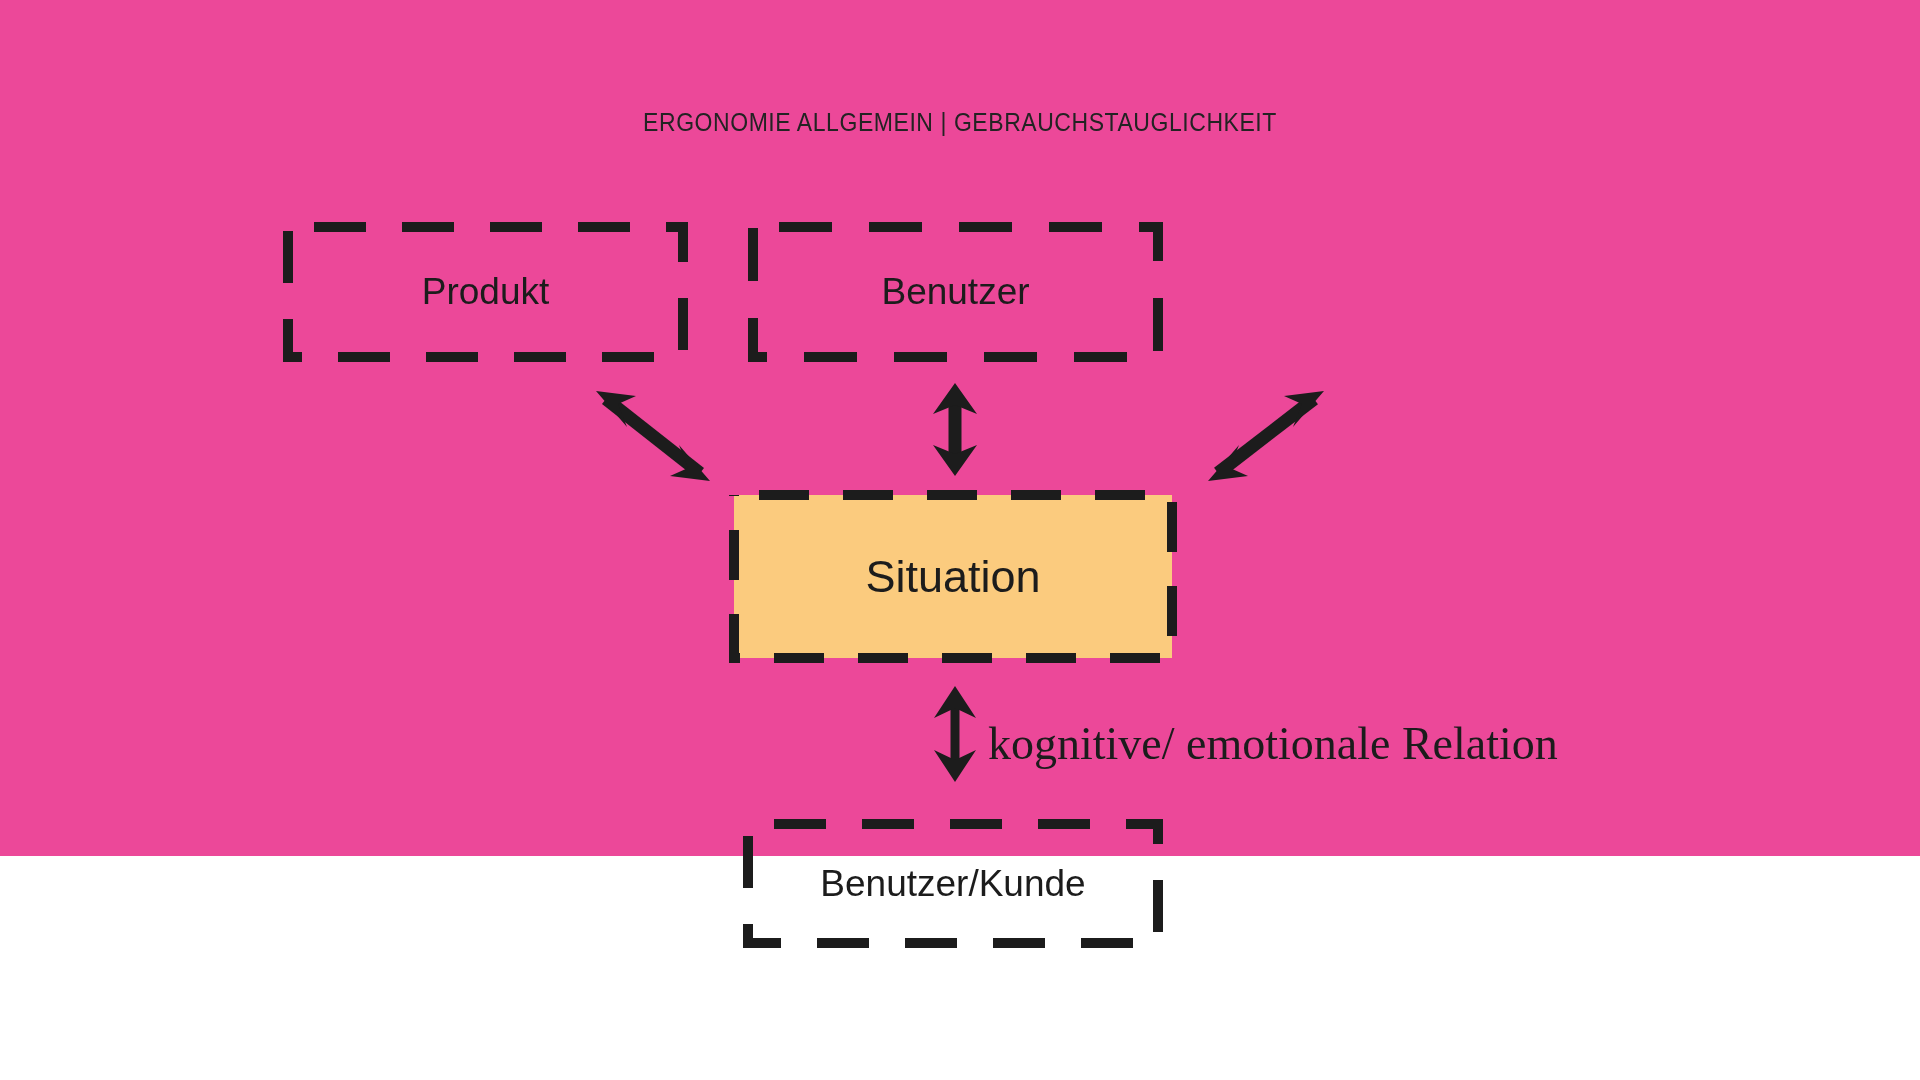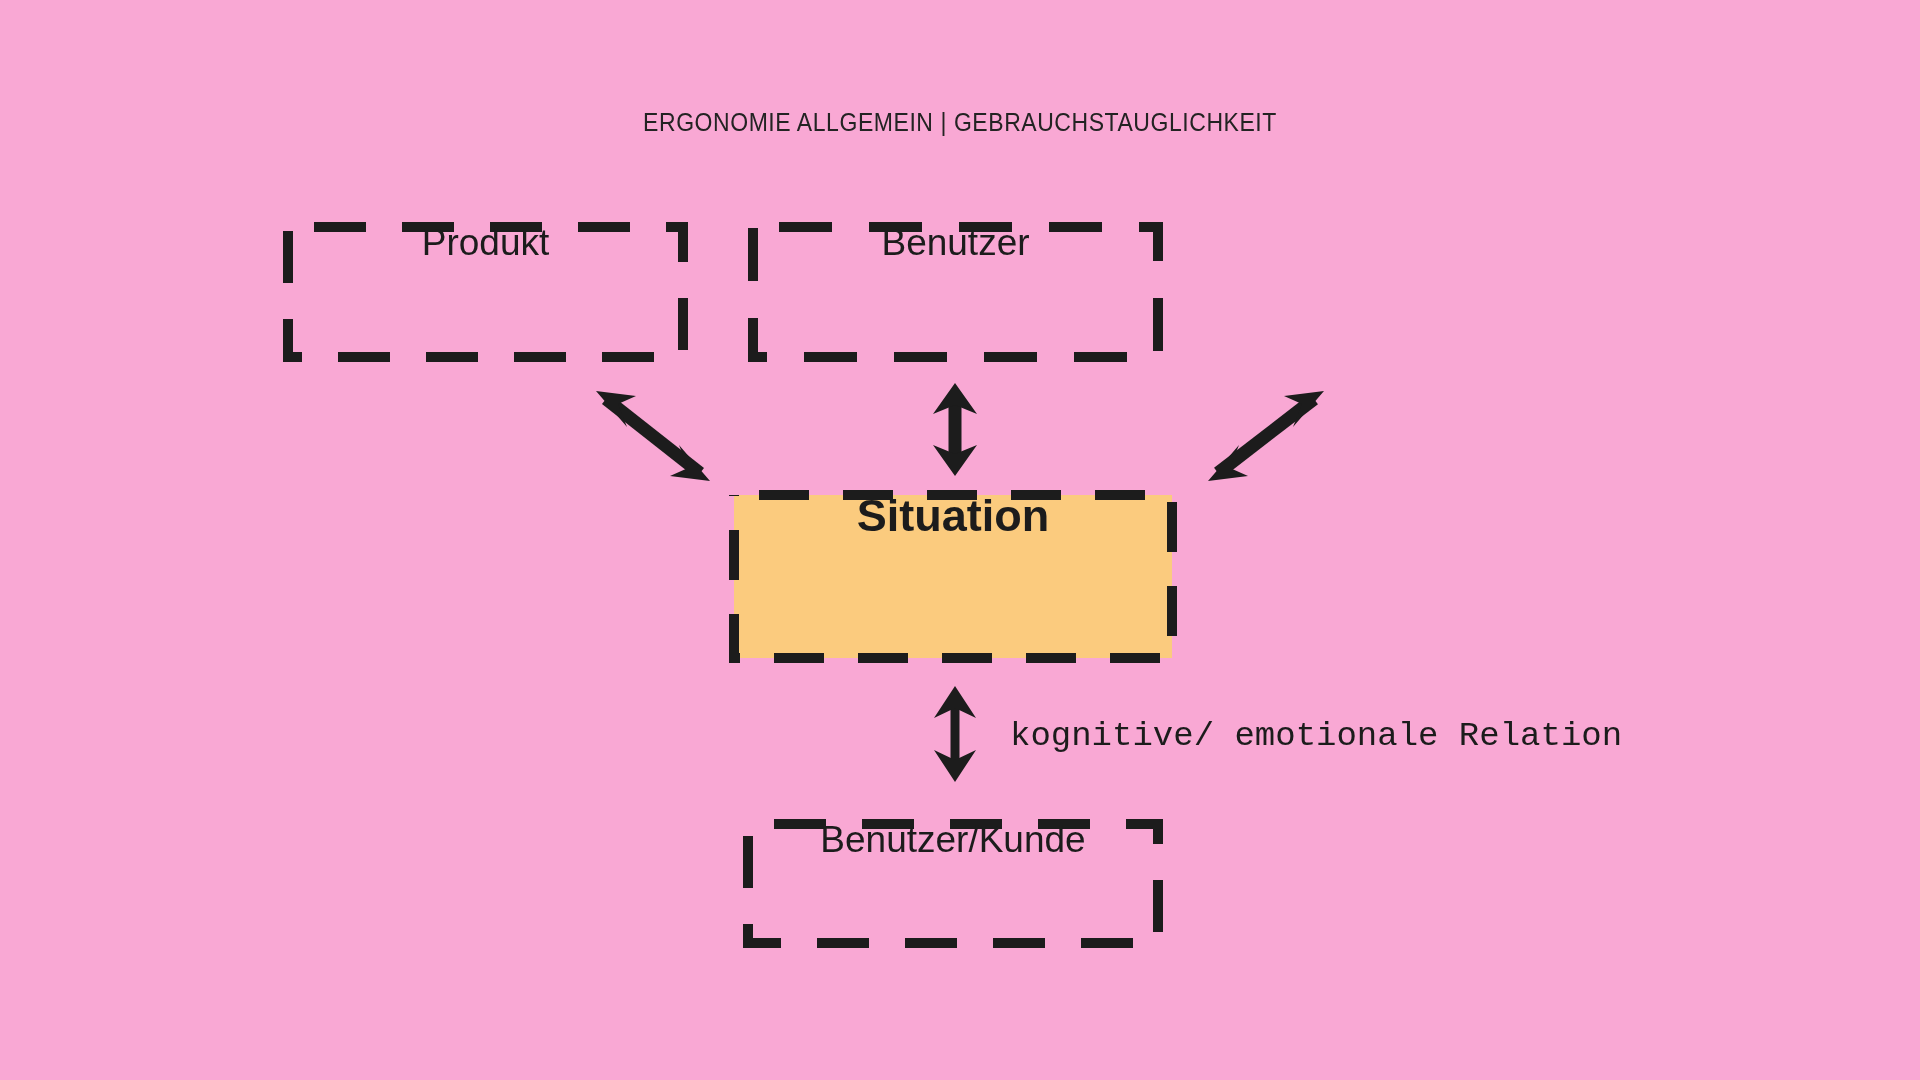--- a/index.html
+++ b/index.html
@@ -12,22 +12,22 @@
     width: 1920px;
     height: 1080px;
     font-family: "Liberation Sans", sans-serif;
     color: #1a1a1a;
     overflow: hidden;
   }
 
   #canvas {
     position: relative;
     width: 1920px;
-    height: 1080px;
-    background: #f9a8d4;
+    height: 856px;
+    background: #ec4899;
   }
 
   
   .title {
     position: absolute;
     left: 0;
     top: 108px;
     width: 1920px;
     text-align: center;
     font-family: "Liberation Sans", sans-serif;
@@ -38,20 +38,21 @@
     transform: scaleX(0.92);
     transform-origin: center center;
     white-space: nowrap;
   }
 
   
   .dbox {
     position: absolute;
     box-sizing: border-box;
     display: flex;
+    align-items: center;
     justify-content: center;
   }
   .dbox .dborder {
     position: absolute;
     inset: 0;
     pointer-events: none;
   }
   .dbox .boxlabel {
     position: relative;
     z-index: 3;
@@ -68,21 +69,21 @@
   .box-benutzer       { left: 743px;  top: 819px; width: 420px; height: 129px; }
 
   .box-produkt .boxlabel,
   .box-service .boxlabel,
   .box-kommunikation .boxlabel,
   .box-benutzer .boxlabel {
     font-size: 37px;
   }
   .box-situation .boxlabel {
     font-size: 45px;
-    font-weight: 700;
+    font-weight: 400;
   }
 
   .box-situation .fill {
     position: absolute;
     inset: 5px;
     background: #FBCB7E;
     z-index: 1;
   }
 
   
@@ -92,24 +93,24 @@
     top: 0;
     width: 1920px;
     height: 1080px;
     z-index: 2;
     pointer-events: none;
   }
 
   
   .relation-label {
     position: absolute;
-    left: 1010px;
+    left: 988px;
     top: 717px;
-    font-family: Liberation Mono, monospace;
-    font-size: 34px;
+    font-family: Liberation Serif, serif;
+    font-size: 46px;
     font-weight: 400;
     color: #1c1c1c;
     white-space: nowrap;
   }
 </style>
 </head>
 <body>
 
 <div id="canvas">
 

